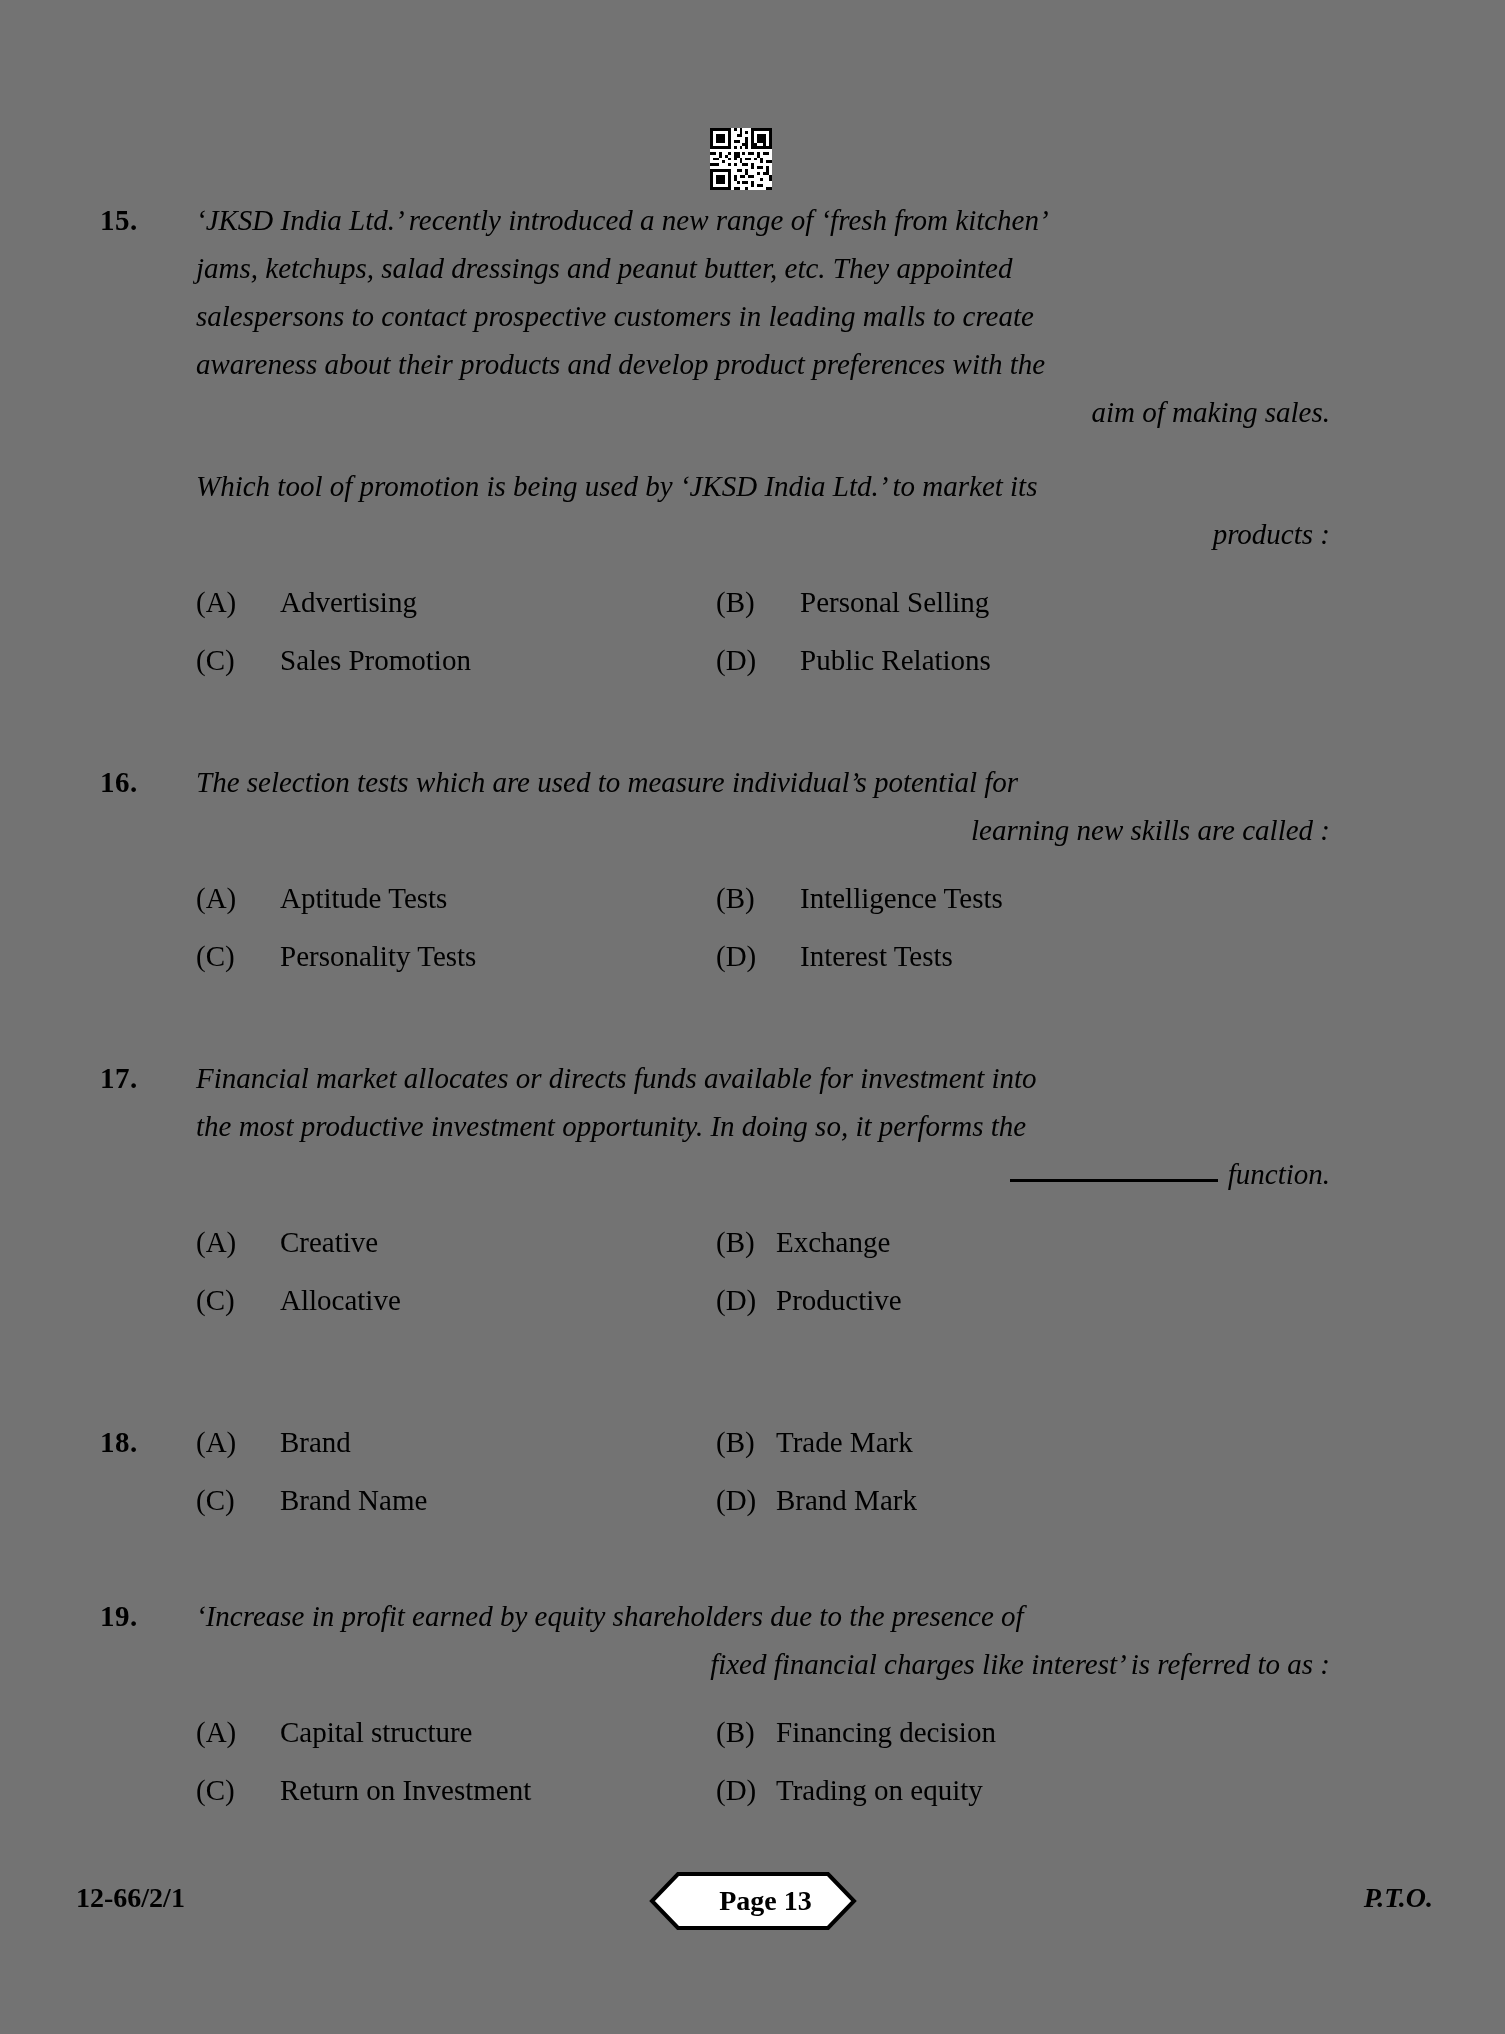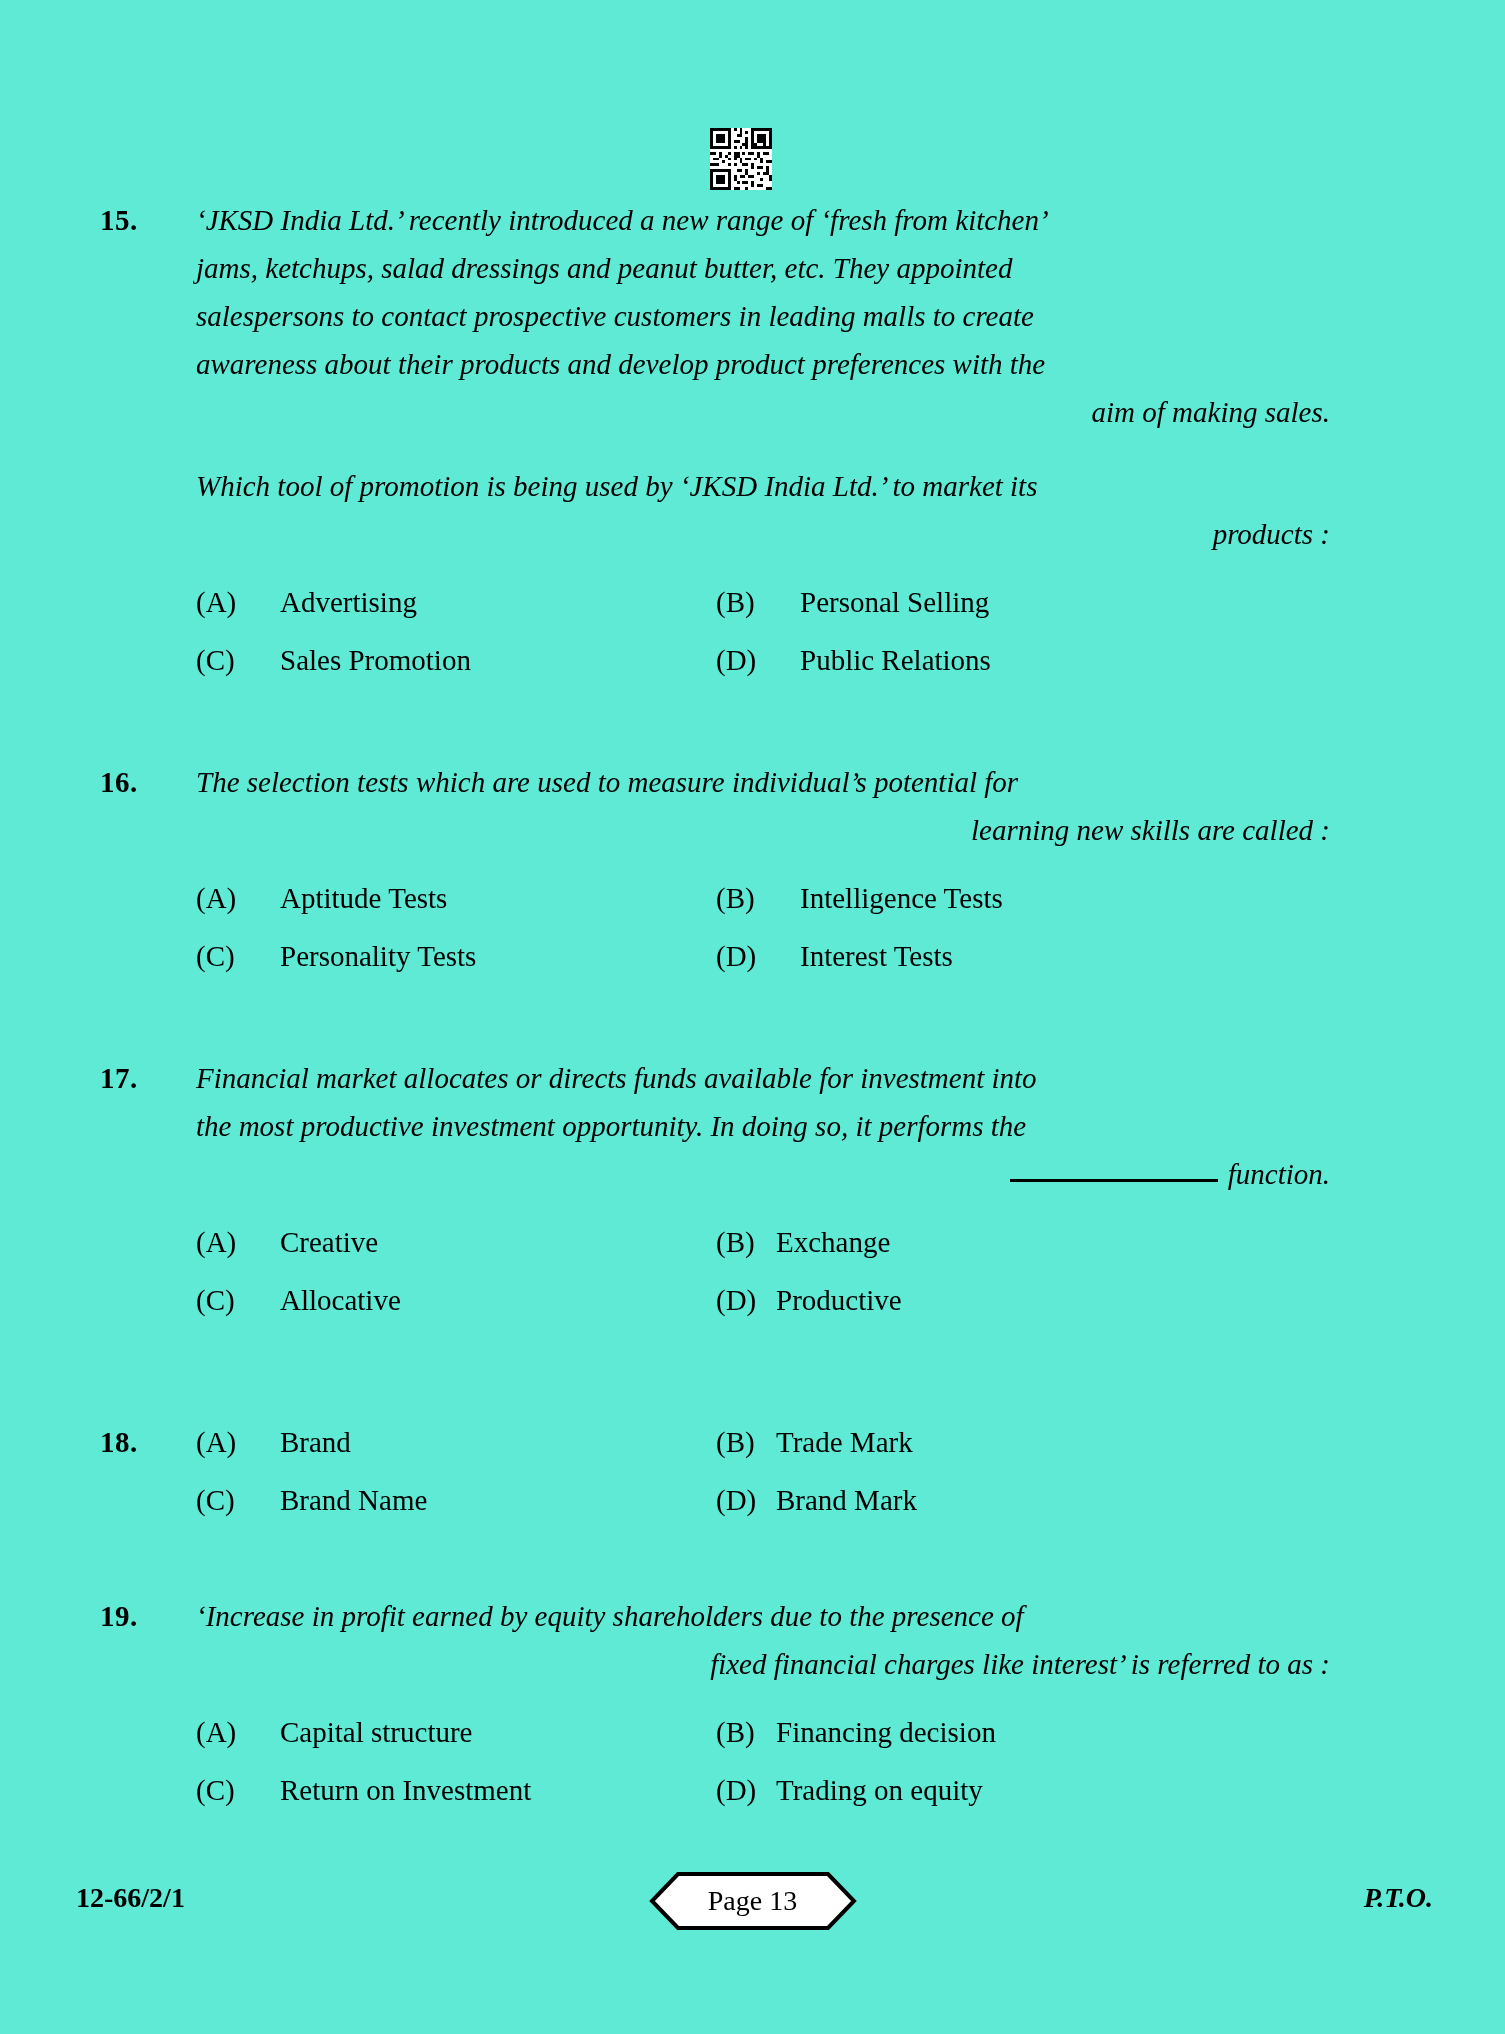--- a/index.html
+++ b/index.html
@@ -15,21 +15,21 @@
     font-family: "Liberation Serif", "DejaVu Serif", serif;
     color: #000000;
     overflow: hidden;
   }
 
   .page {
     position: absolute;
     left: 0; top: 0;
     width: 1505px;
     height: 2034px;
-    background: #5eead4;
+    background: #737373;
   }
 
   
   .qr-wrap {
     position: absolute;
     left: 710px;
     top: 128px;
     width: 62px;
     height: 62px;
   }
@@ -137,27 +137,27 @@
     position: absolute;
     left: 50%;
     top: -12px;
     transform: translateX(-50%);
     width: 210px;
     height: 62px;
   }
   .pagebadge svg { display:block; }
   .pagebadge-label {
     position: absolute;
-    left: 0; top: 0;
+    left: 13px; top: 0;
     width: 210px;
     height: 62px;
     line-height: 62px;
     text-align: center;
     font-size: 28px;
-    font-weight: normal;
+    font-weight: bold;
   }
 </style>
 </head>
 <body>
 
 <div class="page">
 
   <div class="qr-wrap">
     <svg viewBox="0 0 21 21" shape-rendering="crispEdges" aria-label="qr code">
       <rect width="21" height="21" fill="#ffffff"></rect>

